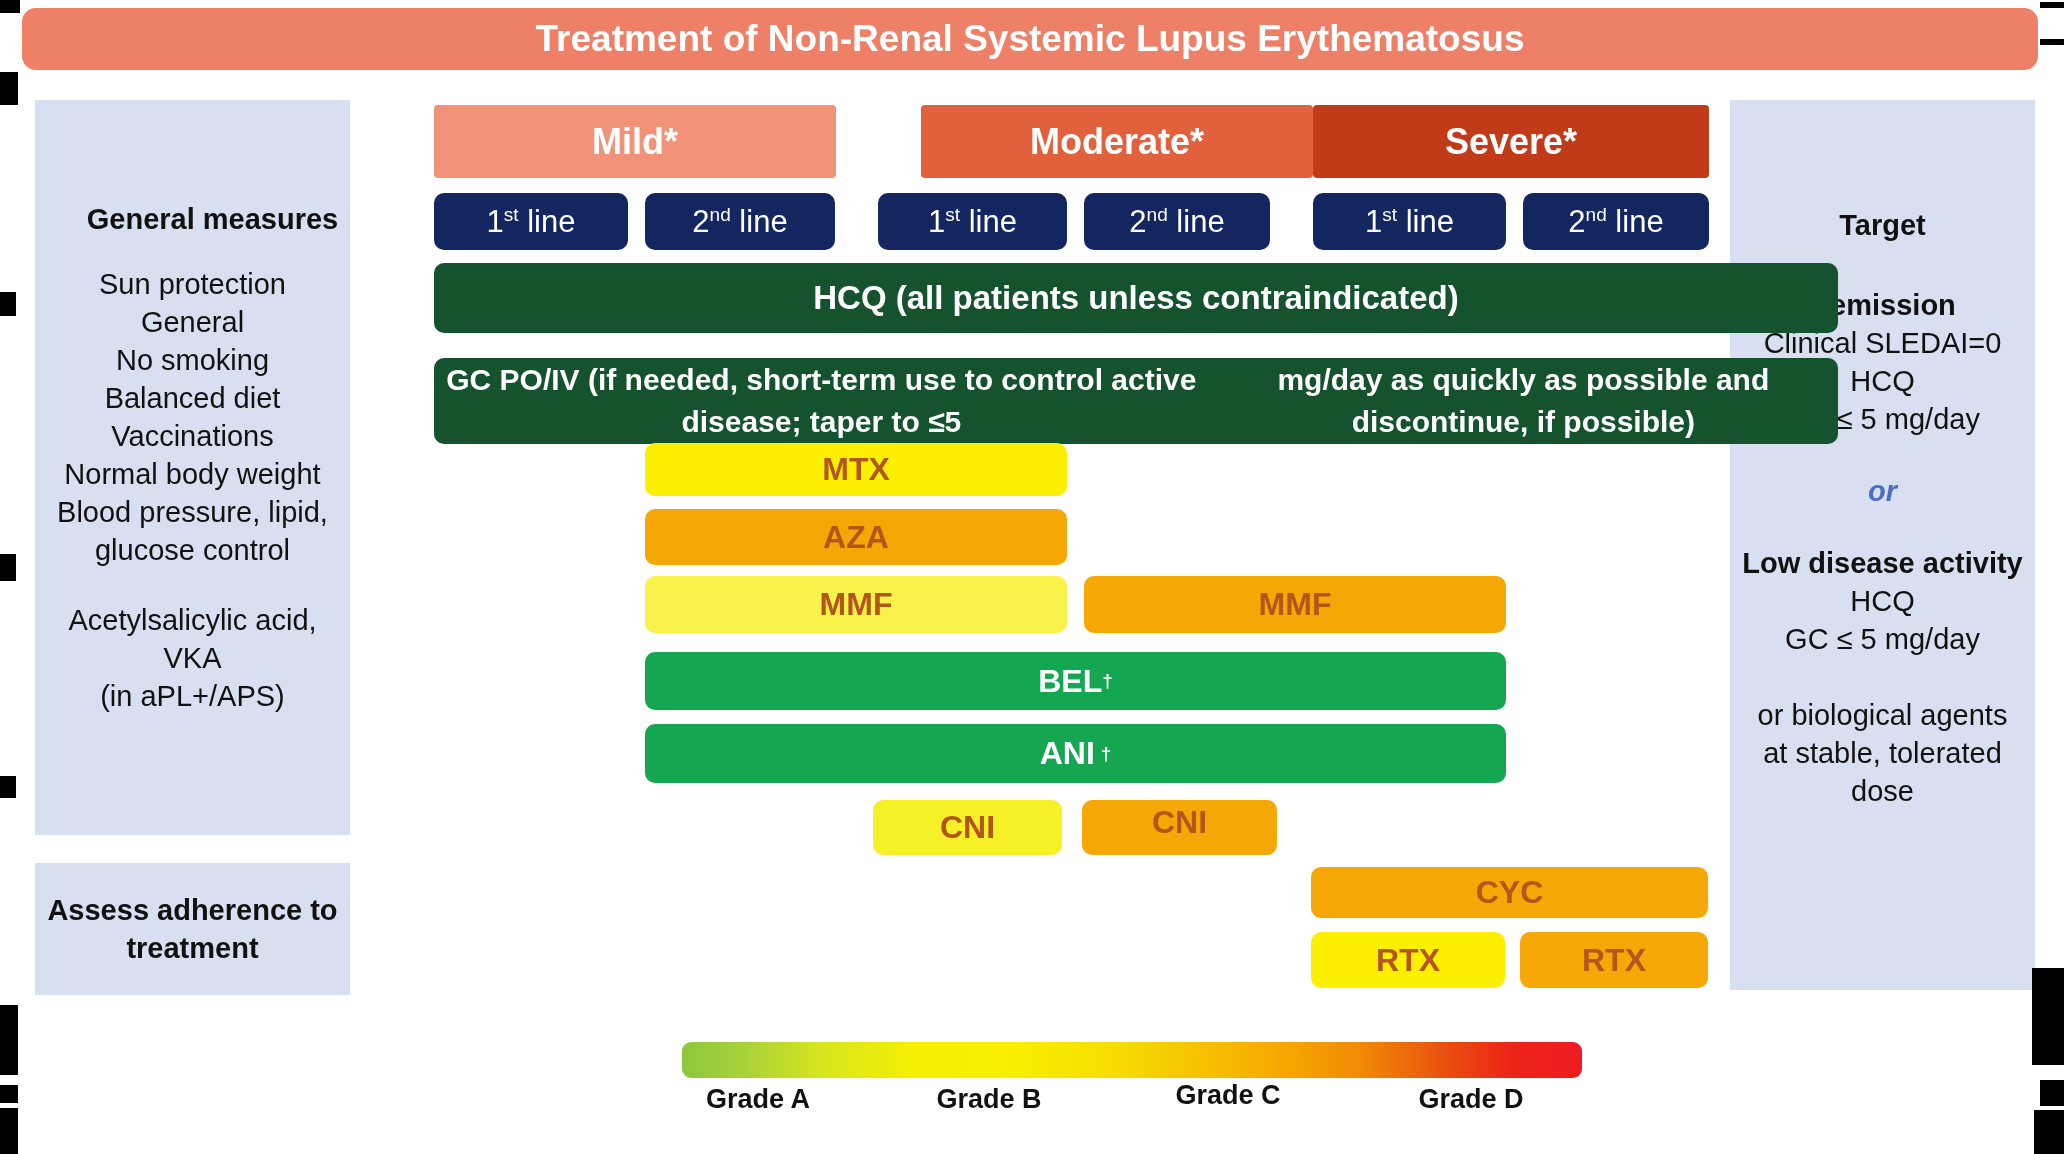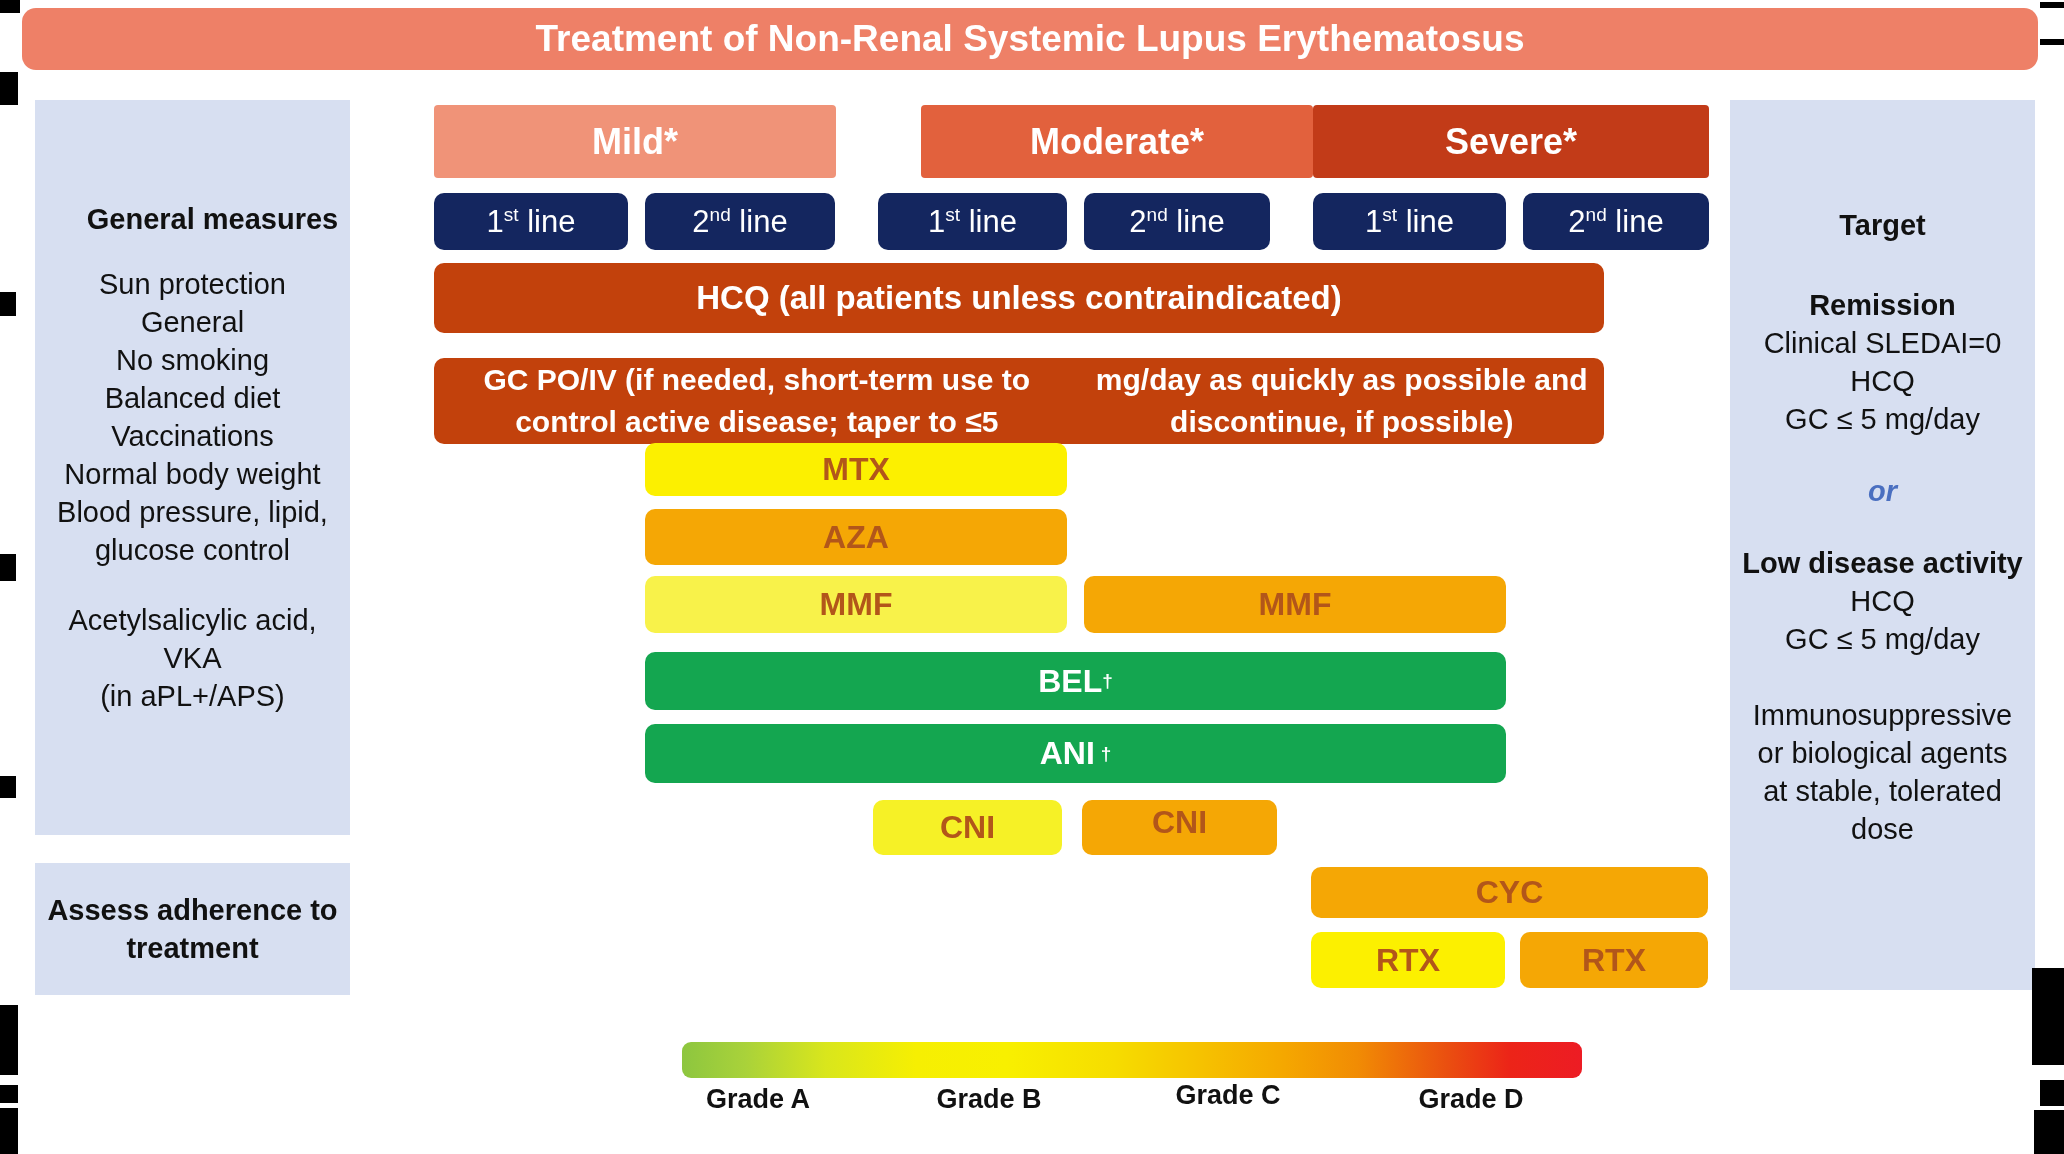--- a/index.html
+++ b/index.html
@@ -18,21 +18,21 @@
   .sev{top:105px;height:73px;border-radius:4px;color:#fff;font-weight:bold;font-size:36px;}
   .sev-mild{left:434px;width:402px;background:#f09378;}
   .sev-moderate{left:878px;width:392px;background:#e2613d;margin-left:43px;}
   .sev-severe{left:1313px;width:396px;background:#c23b18;}
 
   
   .linebtn{top:193px;height:57px;border-radius:10px;background:#14265f;color:#fff;font-size:31px;}
   .linebtn sup{font-size:19px;vertical-align:super;line-height:0;}
 
   
-  .greenbar{left:434px;width:1170px;background:#c2410c;border-radius:10px;color:#fff;font-weight:bold;text-align:center;}
+  .greenbar{left:434px;width:1404px;background:#14532d;border-radius:10px;color:#fff;font-weight:bold;text-align:center;}
   .hcq{top:263px;height:70px;font-size:33px;}
   .gc{top:358px;height:86px;font-size:30px;line-height:42px;flex-direction:row;}
 
   
   .drug{height:53px;border-radius:10px;font-weight:bold;font-size:32px;color:#b2561a;}
   .drug sup{font-size:19px;line-height:0;vertical-align:super;}
   .bg-yellow{background:#fcf000;}
   .bg-paleyellow{background:#f8f24a;}
   .bg-orange{background:#f5a705;}
   .bg-green{background:#14a650;color:#fff;}
@@ -89,21 +89,20 @@
       <div>HCQ</div>
       <div>GC ≤ 5 mg/day</div>
     </div>
     <div class="or-word" style="margin-top:34px;">or</div>
     <div style="margin-top:34px;">
       <div class="b">Low disease activity</div>
       <div>HCQ</div>
       <div>GC ≤ 5 mg/day</div>
     </div>
     <div style="margin-top:38px;">
-      <div>Immunosuppressive</div>
       <div>or biological agents</div>
       <div>at stable, tolerated</div>
       <div>dose</div>
     </div>
   </div>
 
   <div class="abs center sev sev-mild">Mild*</div>
   <div class="abs center sev sev-moderate">Moderate*</div>
   <div class="abs center sev sev-severe">Severe*</div>
 

